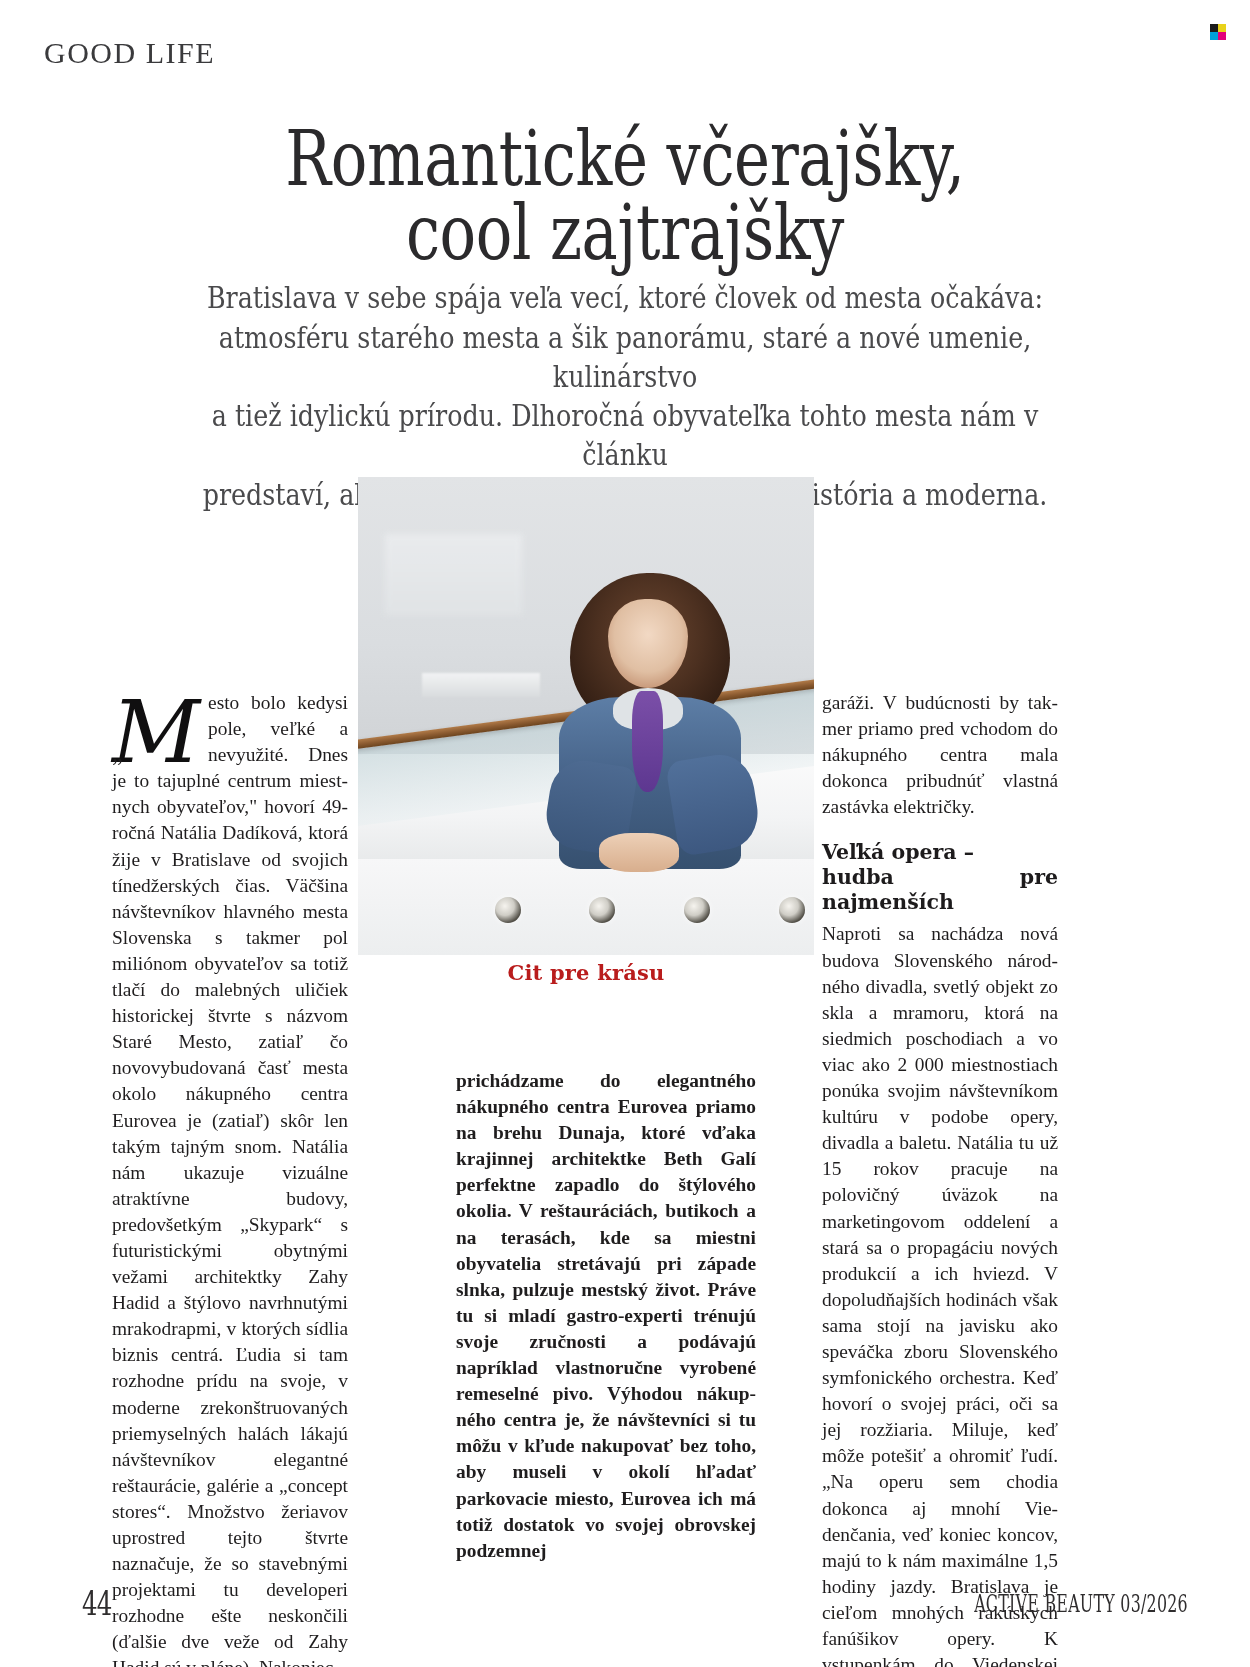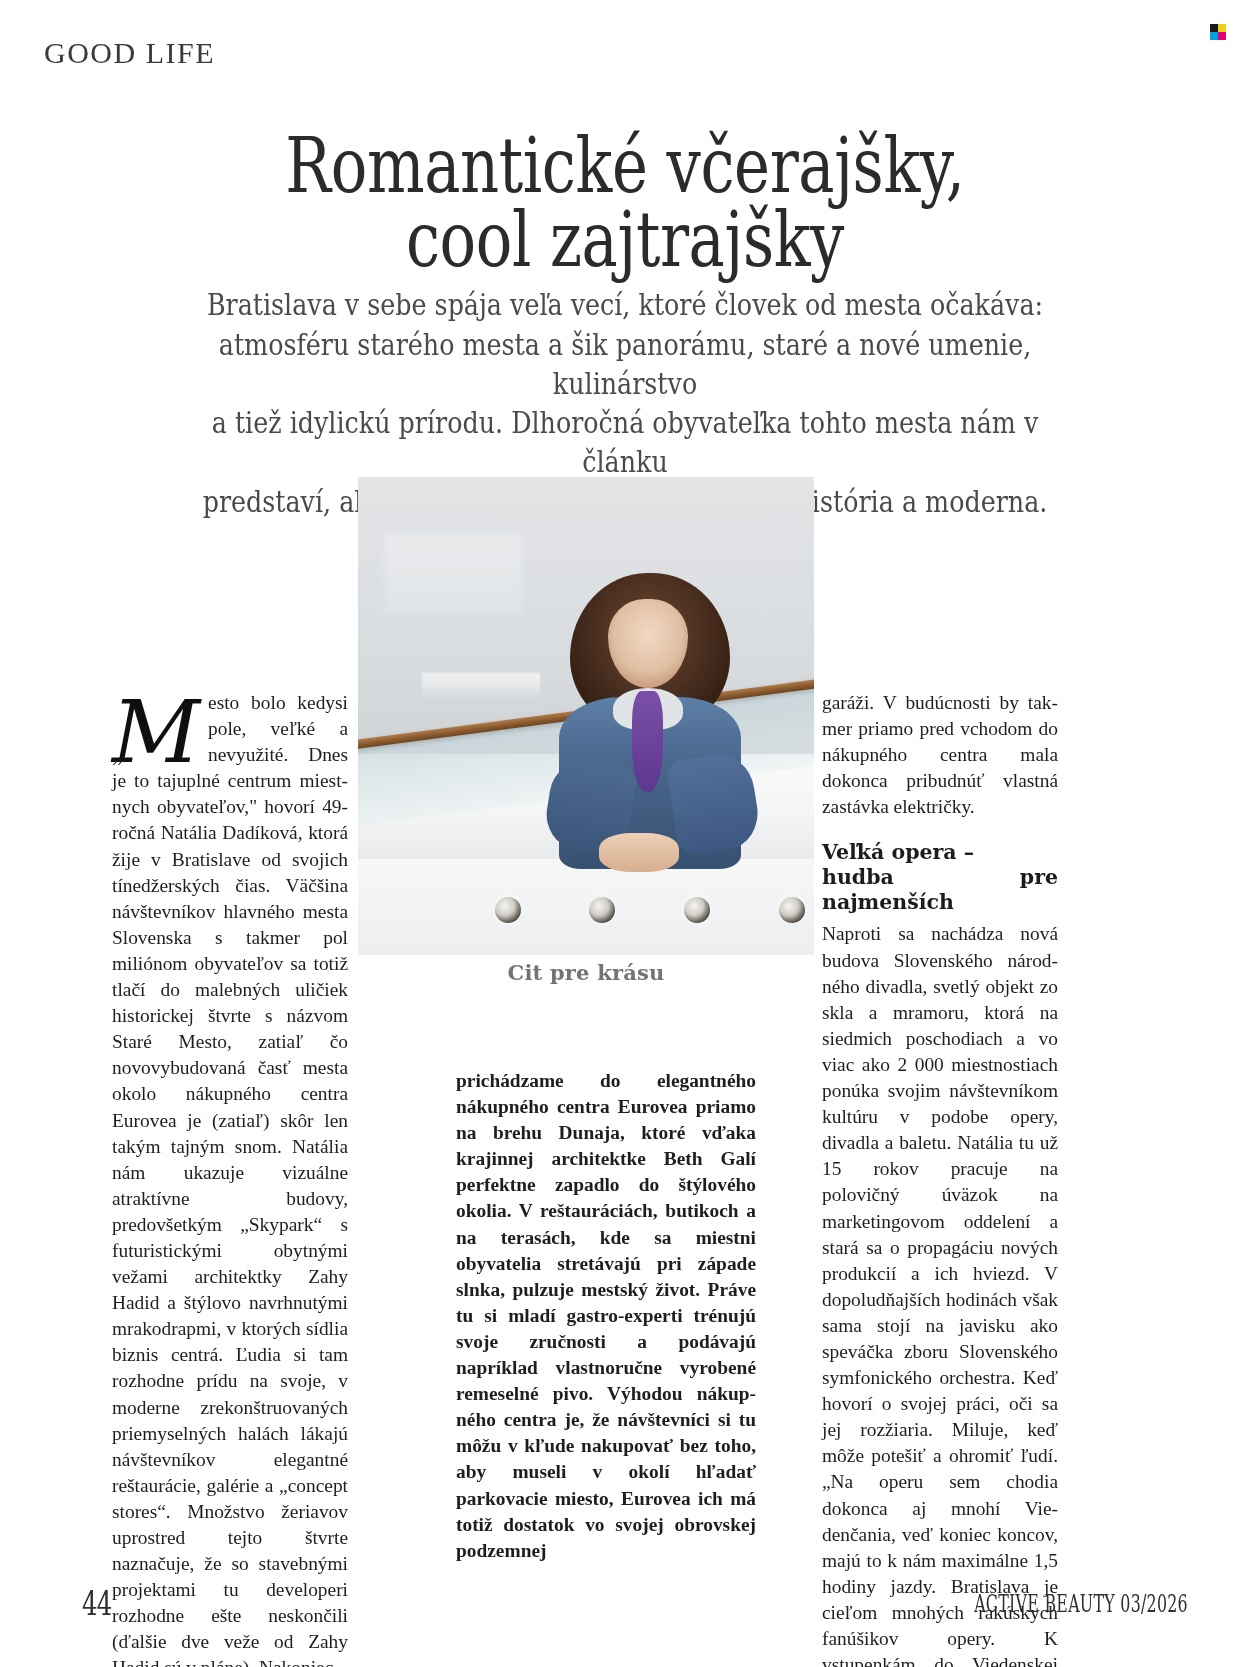--- a/index.html
+++ b/index.html
@@ -35,21 +35,20 @@
     position:absolute;left:44px;top:36px;
     font-family:"Liberation Serif", serif;
     font-size:30px;letter-spacing:1.5px;
     color:#3a3a3c;font-weight:400;
   }
 
   
   .headline{
     position:absolute;left:90px;top:122px;width:1070px;
     text-align:center;
-    margin-top:7px;
   }
   .headline h1{
     margin:0;
     font-family:"DejaVu Serif", serif;
     font-weight:400;
     font-size:76px;
     line-height:0.97;
     letter-spacing:-0.5px;
     color:#2b2a2c;
     transform:scaleX(0.80);
@@ -187,21 +186,21 @@
   .caption{
     position:absolute;left:356px;top:960px;width:460px;
     text-align:center;
   }
   .caption h3{
     margin:0 0 4px;
     font-family:"DejaVu Serif", serif;
     font-weight:700;
     font-size:21px;
     letter-spacing:.2px;
-    color:#737373;
+    color:#b91c1c;
   }
   .caption p{
     margin:0;
     font-family:"DejaVu Sans", sans-serif;
     font-size:16.2px;
     line-height:1.43;
     color:#2c2a2b;
   }
 
   

